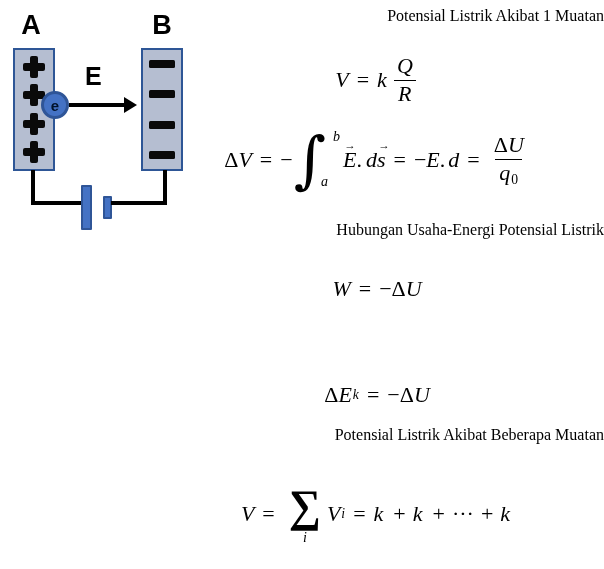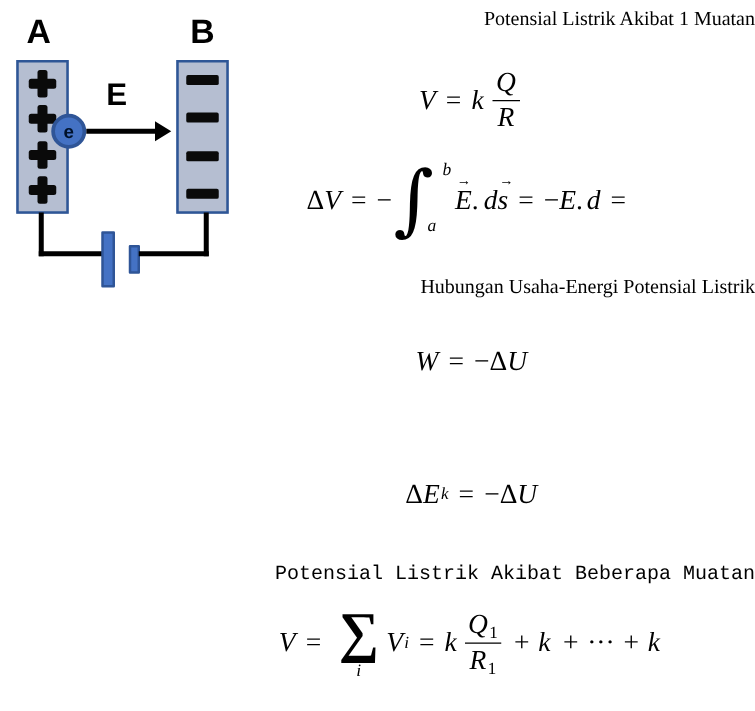--- a/index.html
+++ b/index.html
@@ -40,21 +40,21 @@
   #wireLV{left:31px;top:170px;width:4px;height:35px;}
   #wireLH{left:31px;top:201px;width:52px;height:4px;}
   #wireRH{left:111px;top:201px;width:56px;height:4px;}
   #wireRV{left:163px;top:170px;width:4px;height:35px;}
   .bat{position:absolute;box-sizing:border-box;background:#4472c4;border:2px solid #2f5597;border-radius:1px;}
   #batLong{left:81px;top:185px;width:11px;height:45px;}
   #batShort{left:103px;top:196px;width:9px;height:23px;}
   
   .rcol{position:absolute;left:150px;top:0;width:454px;height:569px;}
   .heading{position:absolute;left:0;right:0;text-align:right;font-size:16px;line-height:1.25;}
-  #h1{top:6px;} #h2{top:220px;font-family:Liberation Serif, serif;} #h3{top:332px;} #h4{top:449px;font-family:Liberation Mono, monospace;}
+  #h1{top:6px;} #h2{top:220px;font-family:Liberation Serif, serif;} #h3{top:332px;} #h4{top:425px;}
   .f{
     position:absolute;left:0;right:0;display:flex;justify-content:center;align-items:center;
     font-size:22px;line-height:1.2;
   }
   #f1{top:54px;} #f2{top:129px;} #f3{top:276px;} #f4{top:382px;} #f5{top:484px;}
   .it{font-style:italic;}
   .up{font-style:normal;}
   .eq{margin:0 8px;font-style:normal;}
   .op{margin:0 7px;font-style:normal;}
   .sub{font-size:0.62em;font-style:italic;vertical-align:-0.3em;margin-left:1px;}
@@ -141,20 +141,24 @@
     <span class="vec">
       <span class="vec-arrow">→</span>
       <span>s</span>
     </span>
     <span class="eq">=</span>
     <span class="up">−</span>
     <span class="it">E</span>
     <span class="up">.</span>
     <span class="it" style="margin-left:3px">d</span>
     <span class="eq">=</span>
+    <span class="frac">
+      <span class="num"><span class="up">Δ</span><span class="it">U</span></span>
+      <span class="den"><span class="it">q</span><span class="subn">0</span></span>
+    </span>
   </div>
 
   <div class="heading" id="h2">Hubungan Usaha-Energi Potensial Listrik</div>
 
   <div class="f" id="f3">
     <span class="it">W</span>
     <span class="eq">=</span>
     <span class="up">−Δ</span>
     <span class="it">U</span>
   </div>
@@ -175,24 +179,20 @@
     <span class="it">V</span>
     <span class="eq">=</span>
     <span class="sum">
       <span class="sum-sign">∑</span>
       <span class="sum-sub">i</span>
     </span>
     <span class="it">V</span>
     <span class="sub">i</span>
     <span class="eq">=</span>
     <span class="it" style="margin-right:3px">k</span>
-    <span class="frac">
-      <span class="num"><span class="it">Q</span><span class="subn">1</span></span>
-      <span class="den"><span class="it">R</span><span class="subn">1</span></span>
-    </span>
     <span class="op">+</span>
     <span class="it" style="margin-right:3px">k</span>
     <span class="op">+</span>
     <span class="up">···</span>
     <span class="op">+</span>
     <span class="it" style="margin-right:3px">k</span>
   </div>
 
 </div>
 

